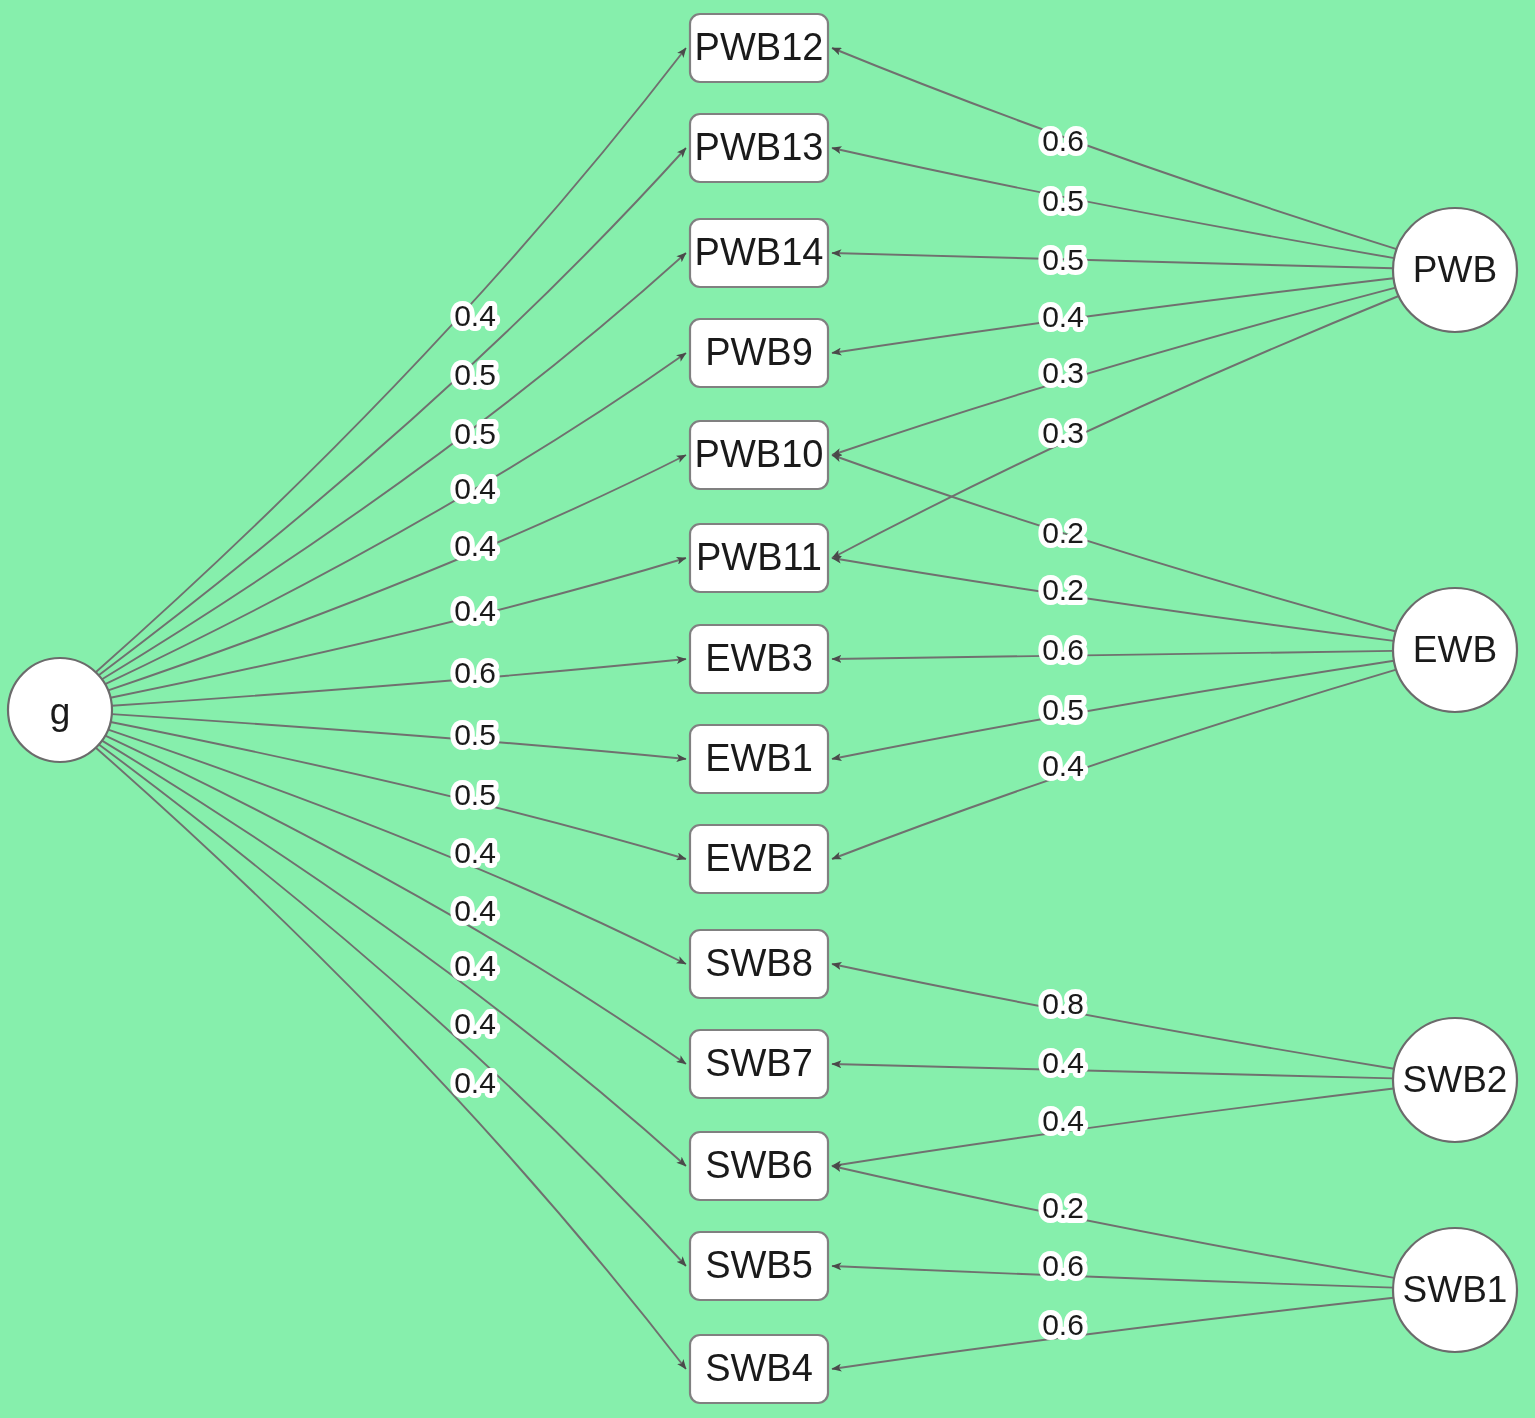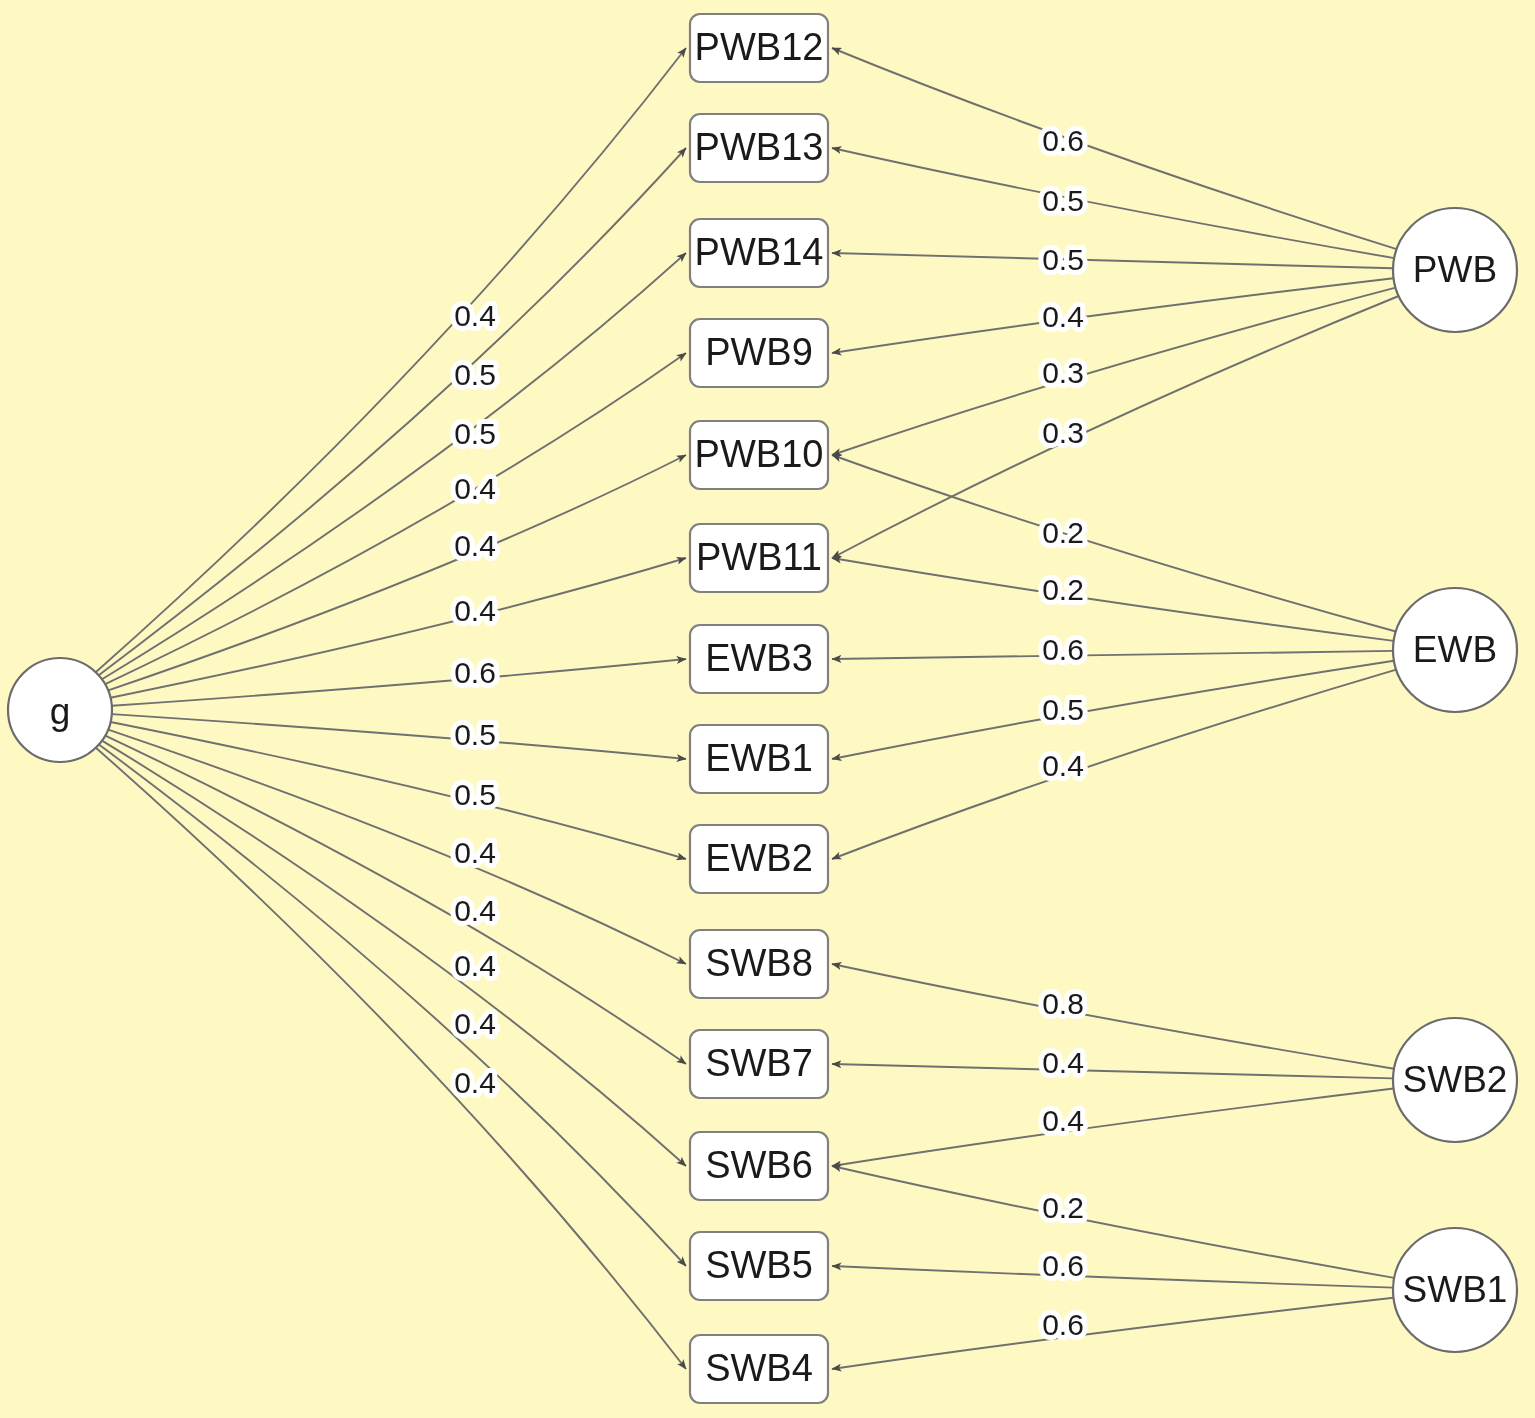--- a/index.html
+++ b/index.html
@@ -4,21 +4,21 @@
 <style>
   html, body {
     margin: 0;
     padding: 0;
     background: #ffffff;
   }
   #diagram-root {
     position: relative;
     width: 1535px;
     height: 1418px;
-    background: #fef9c3;
+    background: #86efac;
     font-family: "Liberation Sans", sans-serif;
     overflow: hidden;
   }
   #sem-svg {
     position: absolute;
     top: 0;
     left: 0;
     width: 1535px;
     height: 1418px;
   }

